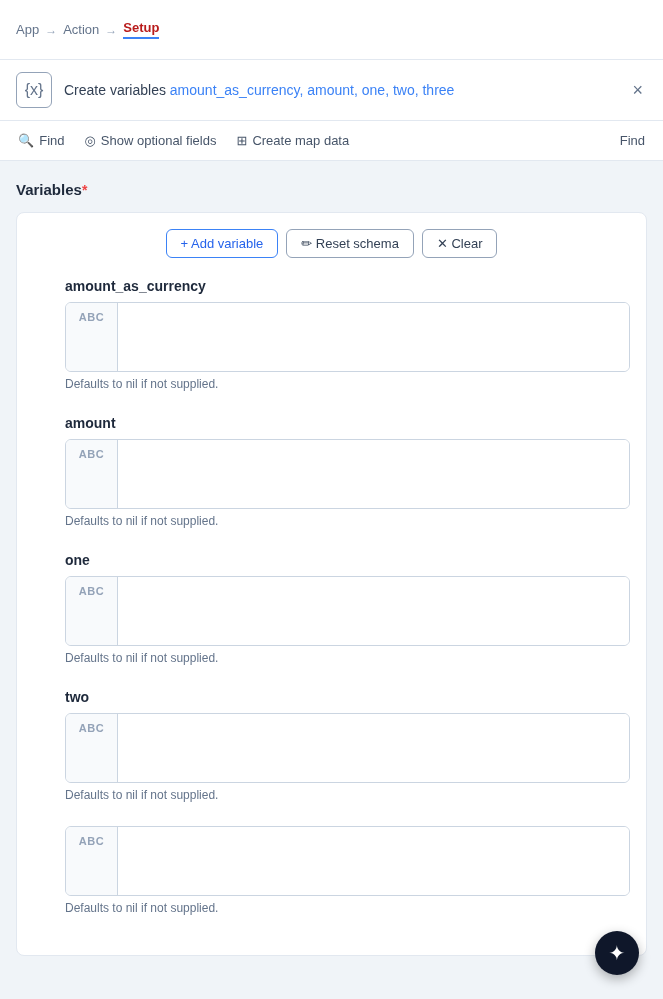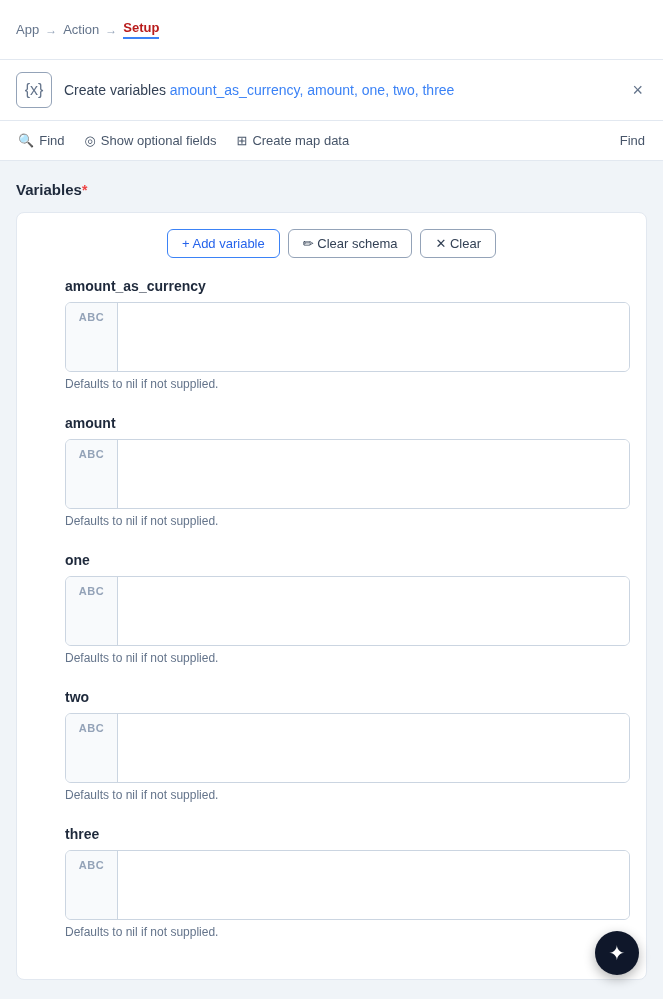--- a/index.html
+++ b/index.html
@@ -286,21 +286,21 @@
     <span class="required-star">*</span>
   </div>
 
   <div class="variables-card">
 
     <div class="action-buttons-row">
       <button class="action-btn primary-outline">
         <span>+ Add variable</span>
       </button>
       <button class="action-btn">
-        <span>✏ Clear schema</span>
+        <span>✏ Reset schema</span>
       </button>
       <button class="action-btn">
         <span>✕ Clear</span>
       </button>
     </div>
 
     <div id="variables-container">
         <div class="variable-entry">
     <div class="variable-name">amount_as_currency</div>
     <div class="variable-input-wrapper">
@@ -327,21 +327,20 @@
   </div>
         <div class="variable-entry">
     <div class="variable-name">two</div>
     <div class="variable-input-wrapper">
       <div class="variable-type-badge">ABC</div>
       <textarea class="variable-textarea" rows="3" style=""></textarea>
     </div>
     <div class="variable-hint">Defaults to nil if not supplied.</div>
   </div>
         <div class="variable-entry">
-    <div class="variable-name">three</div>
     <div class="variable-input-wrapper">
       <div class="variable-type-badge">ABC</div>
       <textarea class="variable-textarea" rows="3" style=""></textarea>
     </div>
     <div class="variable-hint">Defaults to nil if not supplied.</div>
   </div>
       </div>
 
   </div>
 </div>

